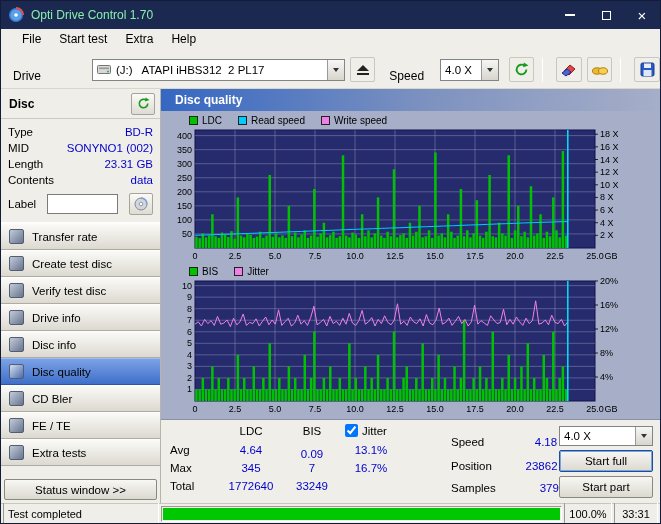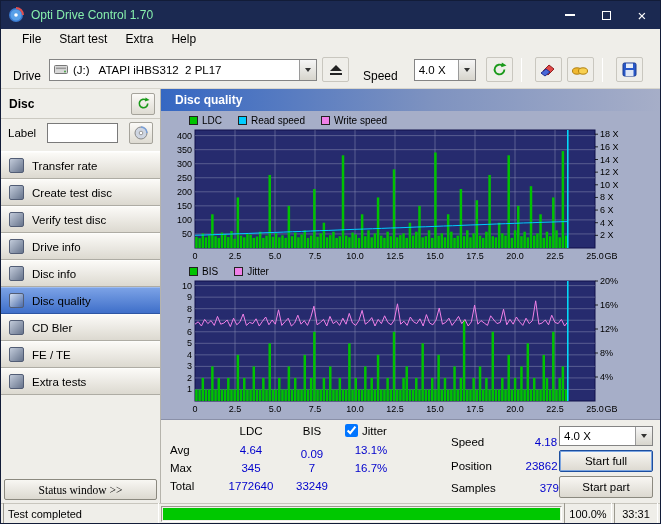--- a/index.html
+++ b/index.html
@@ -22,21 +22,21 @@
   
   .menubar{height:22px;display:flex;align-items:flex-start;padding-left:12px;background:#efeee9;flex:0 0 auto;font-size:12px;}
   .menu-item{padding:3px 9px;cursor:default;}
   
   .toolbar{height:38px;display:flex;align-items:center;background:#efeee9;border-bottom:1px solid #d8d6cd;flex:0 0 auto;font-size:12px;}
   .tb-label{margin:12px 8px 0 12px;}
   .combo{background:#fff;border:1px solid #848484;height:22px;display:flex;align-items:center;padding-left:4px;cursor:pointer;font-size:11.5px;}
   .combo .combo-text{white-space:pre;overflow:hidden;}
   .combo-arrow{margin-left:auto;width:17px;align-self:stretch;border-left:1px solid #9a9a9a;background:linear-gradient(#f6f6f6,#d7d5cd);display:flex;align-items:center;justify-content:center;}
   .tri{width:0;height:0;border-left:3.5px solid transparent;border-right:3.5px solid transparent;border-top:4px solid #333;}
-  .drive-combo{width:268px;}
+  .drive-combo{width:268px;margin-left:43px;}
   .speed-combo{width:62px;margin-left:8px;}
   .tool-btn{width:27px;height:25px;margin-left:5px;background:#efeee9;border:1px solid #c9c7bf;border-radius:2px;display:flex;align-items:center;justify-content:center;cursor:pointer;padding:0;}
   .tb-sep{width:1px;height:24px;background:#c6c4bc;border-right:1px solid #fff;margin:0 8px;}
   
   .body{flex:1 1 auto;display:flex;min-height:0;}
   
   .sidebar{width:160px;flex:0 0 auto;border-right:1px solid #b6b4ac;position:relative;background:#efeee9;}
   .disc-header{height:30px;display:flex;align-items:center;padding:0 5px 0 8px;border-bottom:1px solid #cbc9c1;}
   .disc-header .cap{font-weight:bold;font-size:12px;}
   .mini-btn{margin-left:auto;width:24px;height:22px;background:linear-gradient(#fbfaf7,#dedbd2);border:1px solid #a5a39b;border-radius:2px;display:flex;align-items:center;justify-content:center;cursor:pointer;padding:0;}
@@ -48,21 +48,21 @@
   .label-row .cap{font-size:11.5px;}
   .label-input{flex:1;height:20px;border:1px solid #7a7a7a;background:#fff;font-size:11px;padding:0 3px;min-width:0;font-family:"Liberation Sans",sans-serif;}
   .nav{margin-top:5px;border-top:1px solid #fff;}
   .nav-btn{height:27px;display:flex;align-items:center;gap:8px;padding:0 8px;
     background:linear-gradient(#fbfaf7,#dcd9d0);border:0;border-top:1px solid #fdfdfb;border-bottom:1px solid #aeaca4;
     width:100%;font-size:11.5px;cursor:pointer;font-family:"Liberation Sans",sans-serif;text-align:left;}
   .nav-icon{width:15px;height:15px;flex:0 0 auto;background:linear-gradient(135deg,#c2cbda,#67748c);border:1px solid #525d75;border-radius:2px;}
   .nav-btn.active{background:linear-gradient(#7ba2e6,#3f6fc9);border-top-color:#9dbcf0;border-bottom-color:#2d55a3;}
   .nav-btn.active .nav-icon{background:linear-gradient(135deg,#d4e0f2,#4a6aa8);}
   .status-window-btn{position:absolute;left:3px;right:3px;bottom:3px;height:21px;
-    background:linear-gradient(#f8f7f3,#dcd9d0);border:1px solid #8b897f;border-radius:2px;font-size:11.5px;cursor:pointer;font-family:Liberation Serif, serif;}
+    background:linear-gradient(#f8f7f3,#dcd9d0);border:1px solid #8b897f;border-radius:2px;font-size:11.5px;cursor:pointer;font-family:Liberation Sans, sans-serif;}
   
   .main{flex:1 1 auto;display:flex;flex-direction:column;min-width:0;}
   .dq-header{height:22px;flex:0 0 auto;display:flex;align-items:center;padding-left:14px;
     background:linear-gradient(90deg,#3567c2,#7f93c0 55%,#a6aec8);color:#fff;font-weight:bold;font-size:12px;}
   .chart-region{height:308px;flex:0 0 auto;background:#a6aec8;padding-top:3px;}
   .legend{height:13px;display:flex;align-items:center;gap:16px;padding-left:28px;font-size:10px;}
   .leg-item{display:flex;align-items:center;gap:4px;}
   .swatch{width:9px;height:9px;border:1px solid #222;display:inline-block;}
   .chart-svg{display:block;}
   .ax{font-size:9px;fill:#000;font-family:"Liberation Sans",sans-serif;}
@@ -179,20 +179,38 @@
 
     <div class="sidebar">
       <div class="disc-header">
         <span class="cap">Disc</span>
         <button class="mini-btn">
           <svg width="13" height="13" viewBox="0 0 16 16">
               <path d="M13.2 8a5.2 5.2 0 1 1-1.8-3.9" fill="none" stroke="#1a9a1a" stroke-width="2"></path>
               <polygon points="10.5,0.5 15.5,3.8 9.8,5.6" fill="#1a9a1a"></polygon>
             </svg>
         </button>
+      </div>
+      <div class="disc-info">
+        <div class="info-row">
+          <span class="info-label">Type</span>
+          <span class="info-value">BD-R</span>
+        </div>
+        <div class="info-row">
+          <span class="info-label">MID</span>
+          <span class="info-value">SONYNO1 (002)</span>
+        </div>
+        <div class="info-row">
+          <span class="info-label">Length</span>
+          <span class="info-value">23.31 GB</span>
+        </div>
+        <div class="info-row">
+          <span class="info-label">Contents</span>
+          <span class="info-value">data</span>
+        </div>
       </div>
       <div class="label-row">
         <span class="cap">Label</span>
         <input class="label-input" value="" style="">
         <button class="mini-btn" style="margin-left:0;">
           <svg width="14" height="14">
               <circle cx="7" cy="7" r="6" fill="#cfd6e2" stroke="#888"></circle>
               <path d="M7 1 a6 6 0 0 1 6 6" stroke="#7aa0d8" stroke-width="1.6" fill="none"></path>
               <circle cx="7" cy="7" r="1.8" fill="#fff" stroke="#999"></circle>
             </svg>

